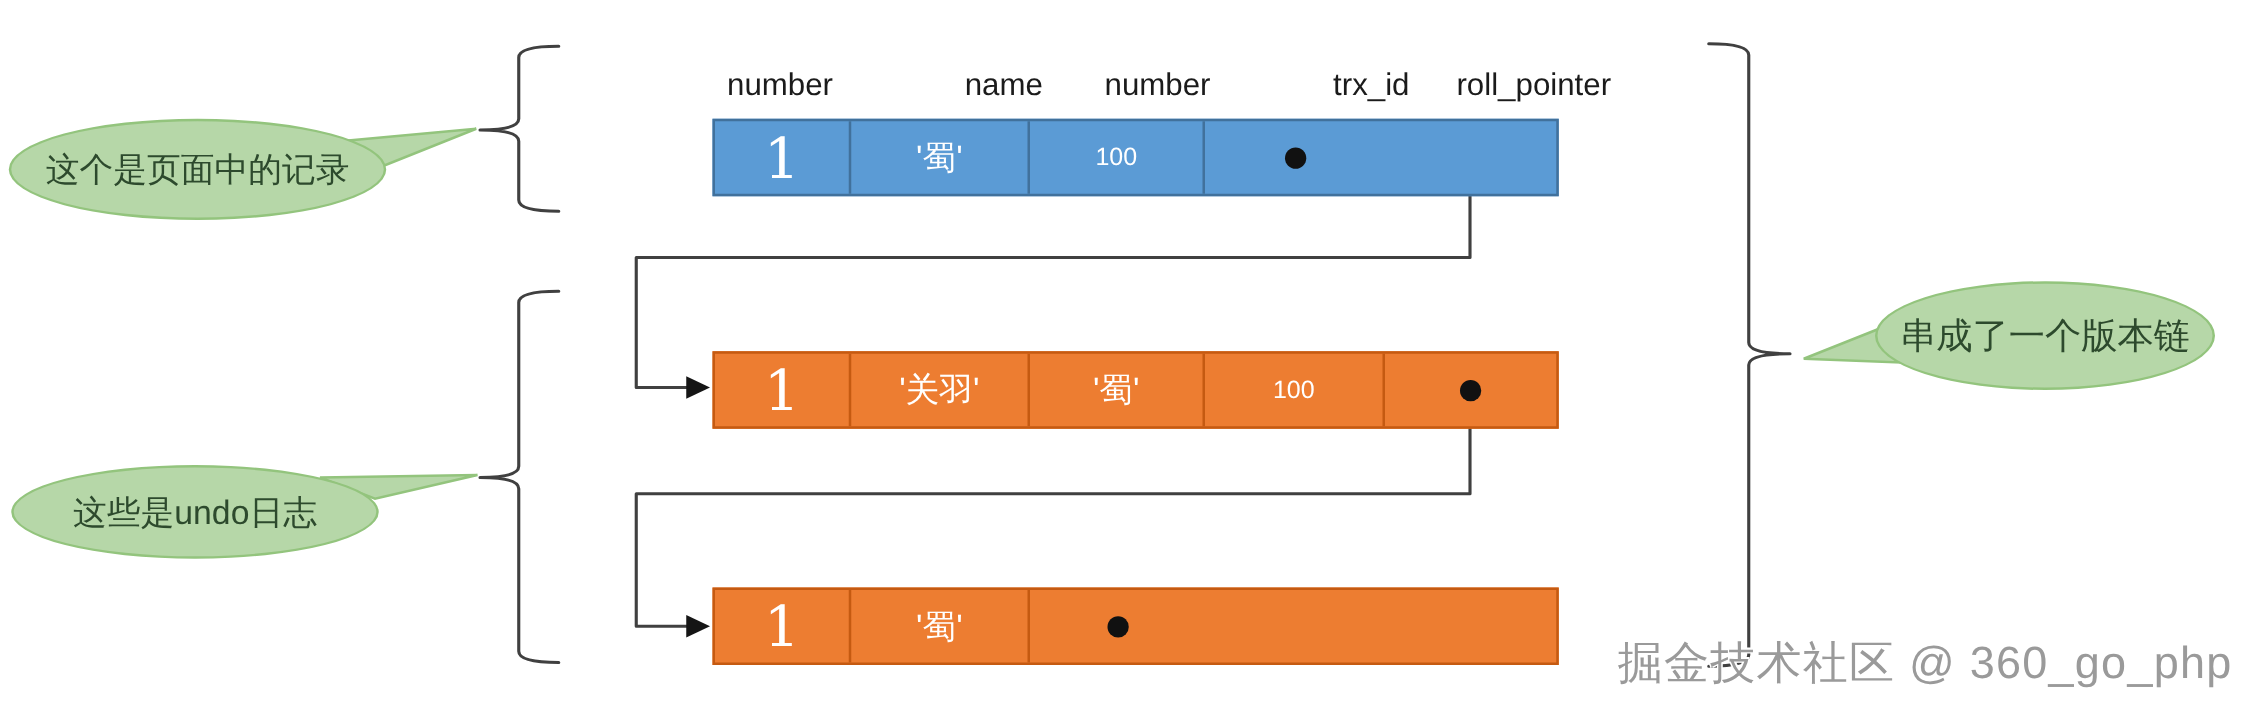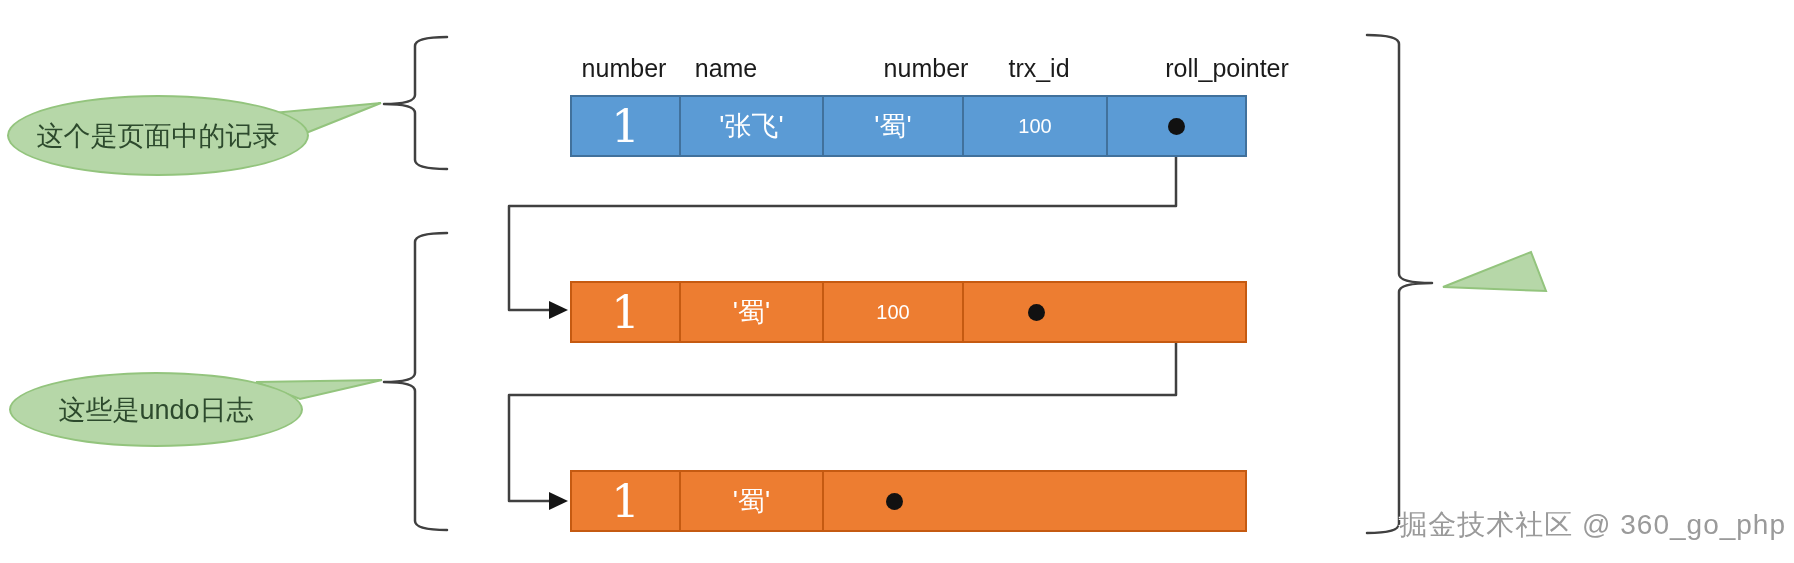--- a/index.html
+++ b/index.html
@@ -55,21 +55,21 @@
     display:flex;align-items:center;justify-content:center;
     color:#2d4a2d;font-size:27px;white-space:nowrap;
     box-sizing:border-box;
   }
   .callout-1{left:7px;top:95px;width:302px;height:81px;}
   .callout-2{left:9px;top:372px;width:294px;height:75px;}
   .callout-3{left:1500px;top:225px;width:272px;height:87px;font-size:29px;}
 
   .watermark{
     position:absolute;right:8px;top:506px;z-index:2;
-    font-size:28px;color:#9a9a9a;letter-spacing:1px;
+    font-size:36px;color:#9a9a9a;letter-spacing:1px;
     text-shadow:1px 1px 0 #ffffff,-1px -1px 0 #ffffff,1px -1px 0 #ffffff,-1px 1px 0 #ffffff;
     white-space:nowrap;
     text-align:right;
   }
 </style>
 </head>
 <body>
 
 <div class="canvas">
 
@@ -86,49 +86,50 @@
     <path class="stroke-line" d="M1367,35 Q1399,35 1399,44 L1399,274 Q1399,283 1432,283 Q1399,283 1399,292 L1399,524 Q1399,533 1367,533"></path>
 
     <path class="stroke-line" d="M1176,130 L1176,206 L509,206 L509,310 L551,310"></path>
     <polygon class="arrowhead" points="549,301 568,310 549,319"></polygon>
 
     <path class="stroke-line" d="M1176,316 L1176,395 L509,395 L509,501 L551,501"></path>
     <polygon class="arrowhead" points="549,492 568,501 549,510"></polygon>
   </svg>
 
   <span class="col-header" style="left:624px">number</span>
-  <span class="col-header" style="left:726px">name</span>
+  <span class="col-header" style="left:803px">name</span>
   <span class="col-header" style="left:926px">number</span>
-  <span class="col-header" style="left:1039px">trx_id</span>
+  <span class="col-header" style="left:1097px">trx_id</span>
   <span class="col-header" style="left:1227px">roll_pointer</span>
 
   <div class="record-row row-page" style="top:95px">
     <div class="cell cell-number">1</div>
-    <div class="cell">'张飞'</div>
     <div class="cell">'蜀'</div>
     <div class="cell cell-trx">100</div>
     <div class="cell">
         <span class="pointer-dot"></span>
       </div>
   </div>
 
   <div class="record-row row-undo" style="top:281px">
     <div class="cell cell-number">1</div>
+    <div class="cell">'关羽'</div>
     <div class="cell">'蜀'</div>
     <div class="cell cell-trx">100</div>
     <div class="cell">
         <span class="pointer-dot"></span>
       </div>
   </div>
 
   <div class="record-row row-undo" style="top:470px">
     <div class="cell cell-number">1</div>
     <div class="cell">'蜀'</div>
     <div class="cell">
         <span class="pointer-dot"></span>
       </div>
   </div>
 
   <div class="callout callout-1">这个是页面中的记录</div>
   <div class="callout callout-2">这些是undo日志</div>
+  <div class="callout callout-3">串成了一个版本链</div>
 
   <div class="watermark">掘金技术社区 @ 360_go_php</div>
 </div>
 
 </body></html>

